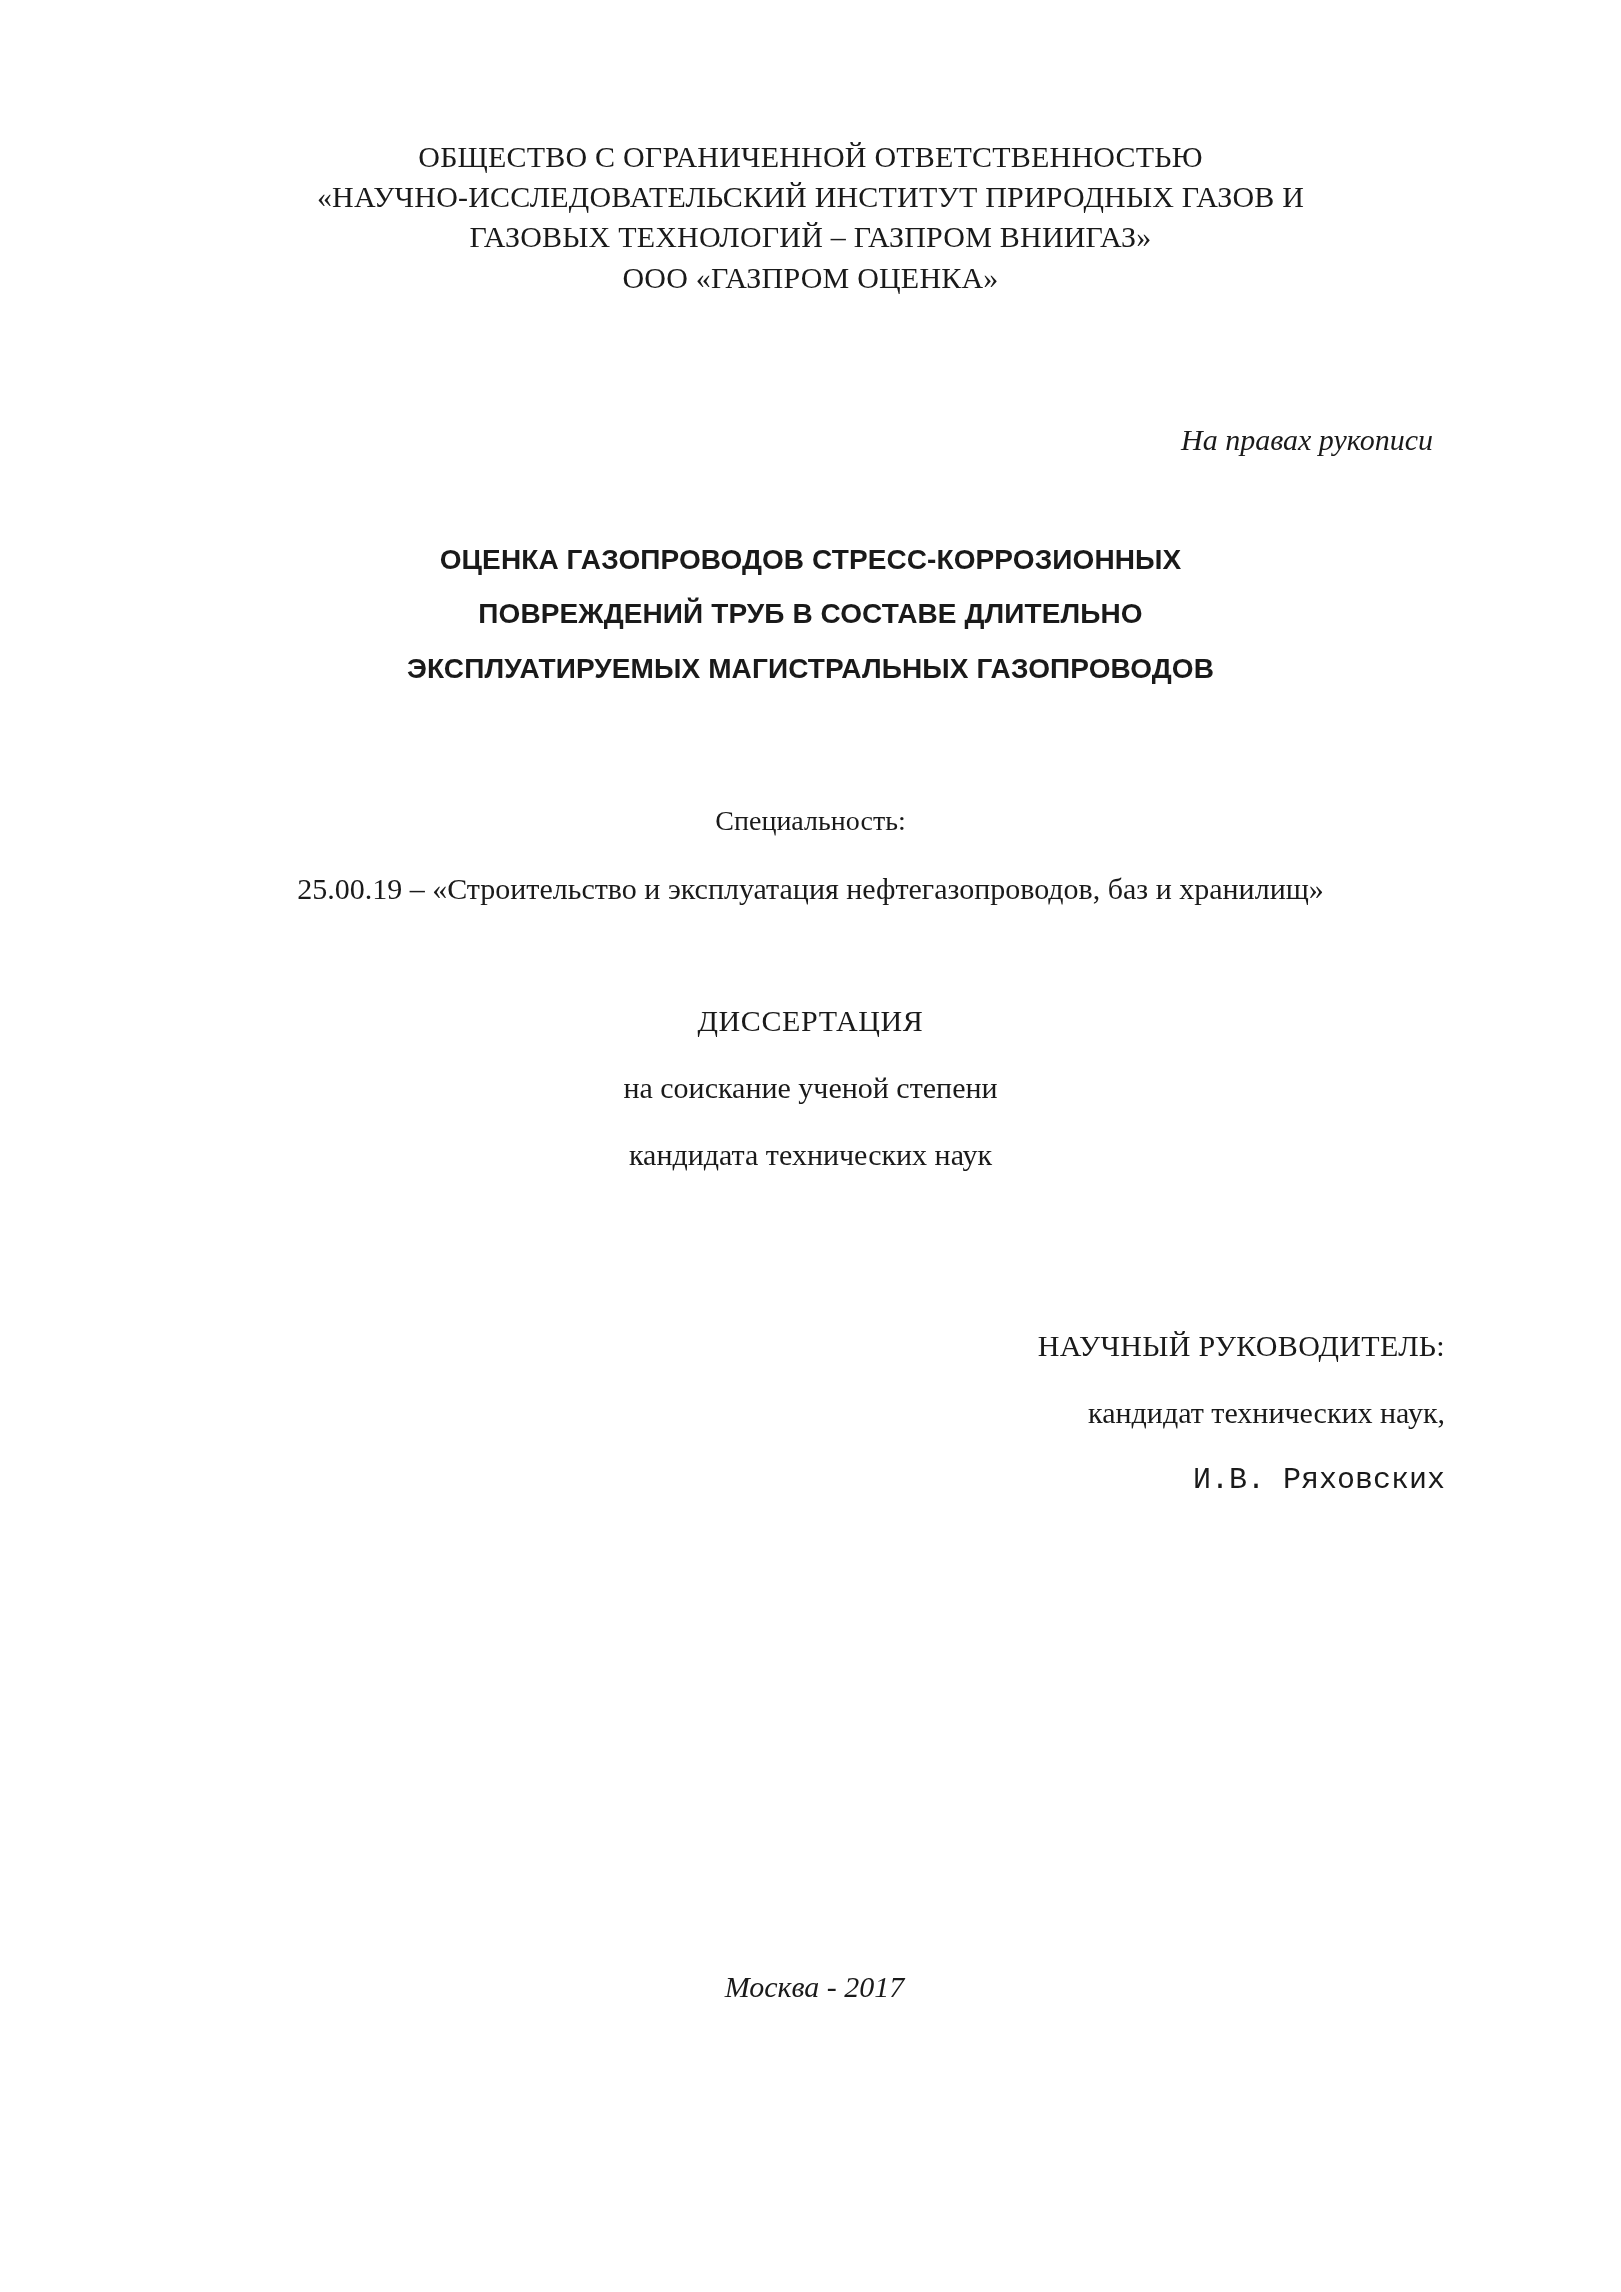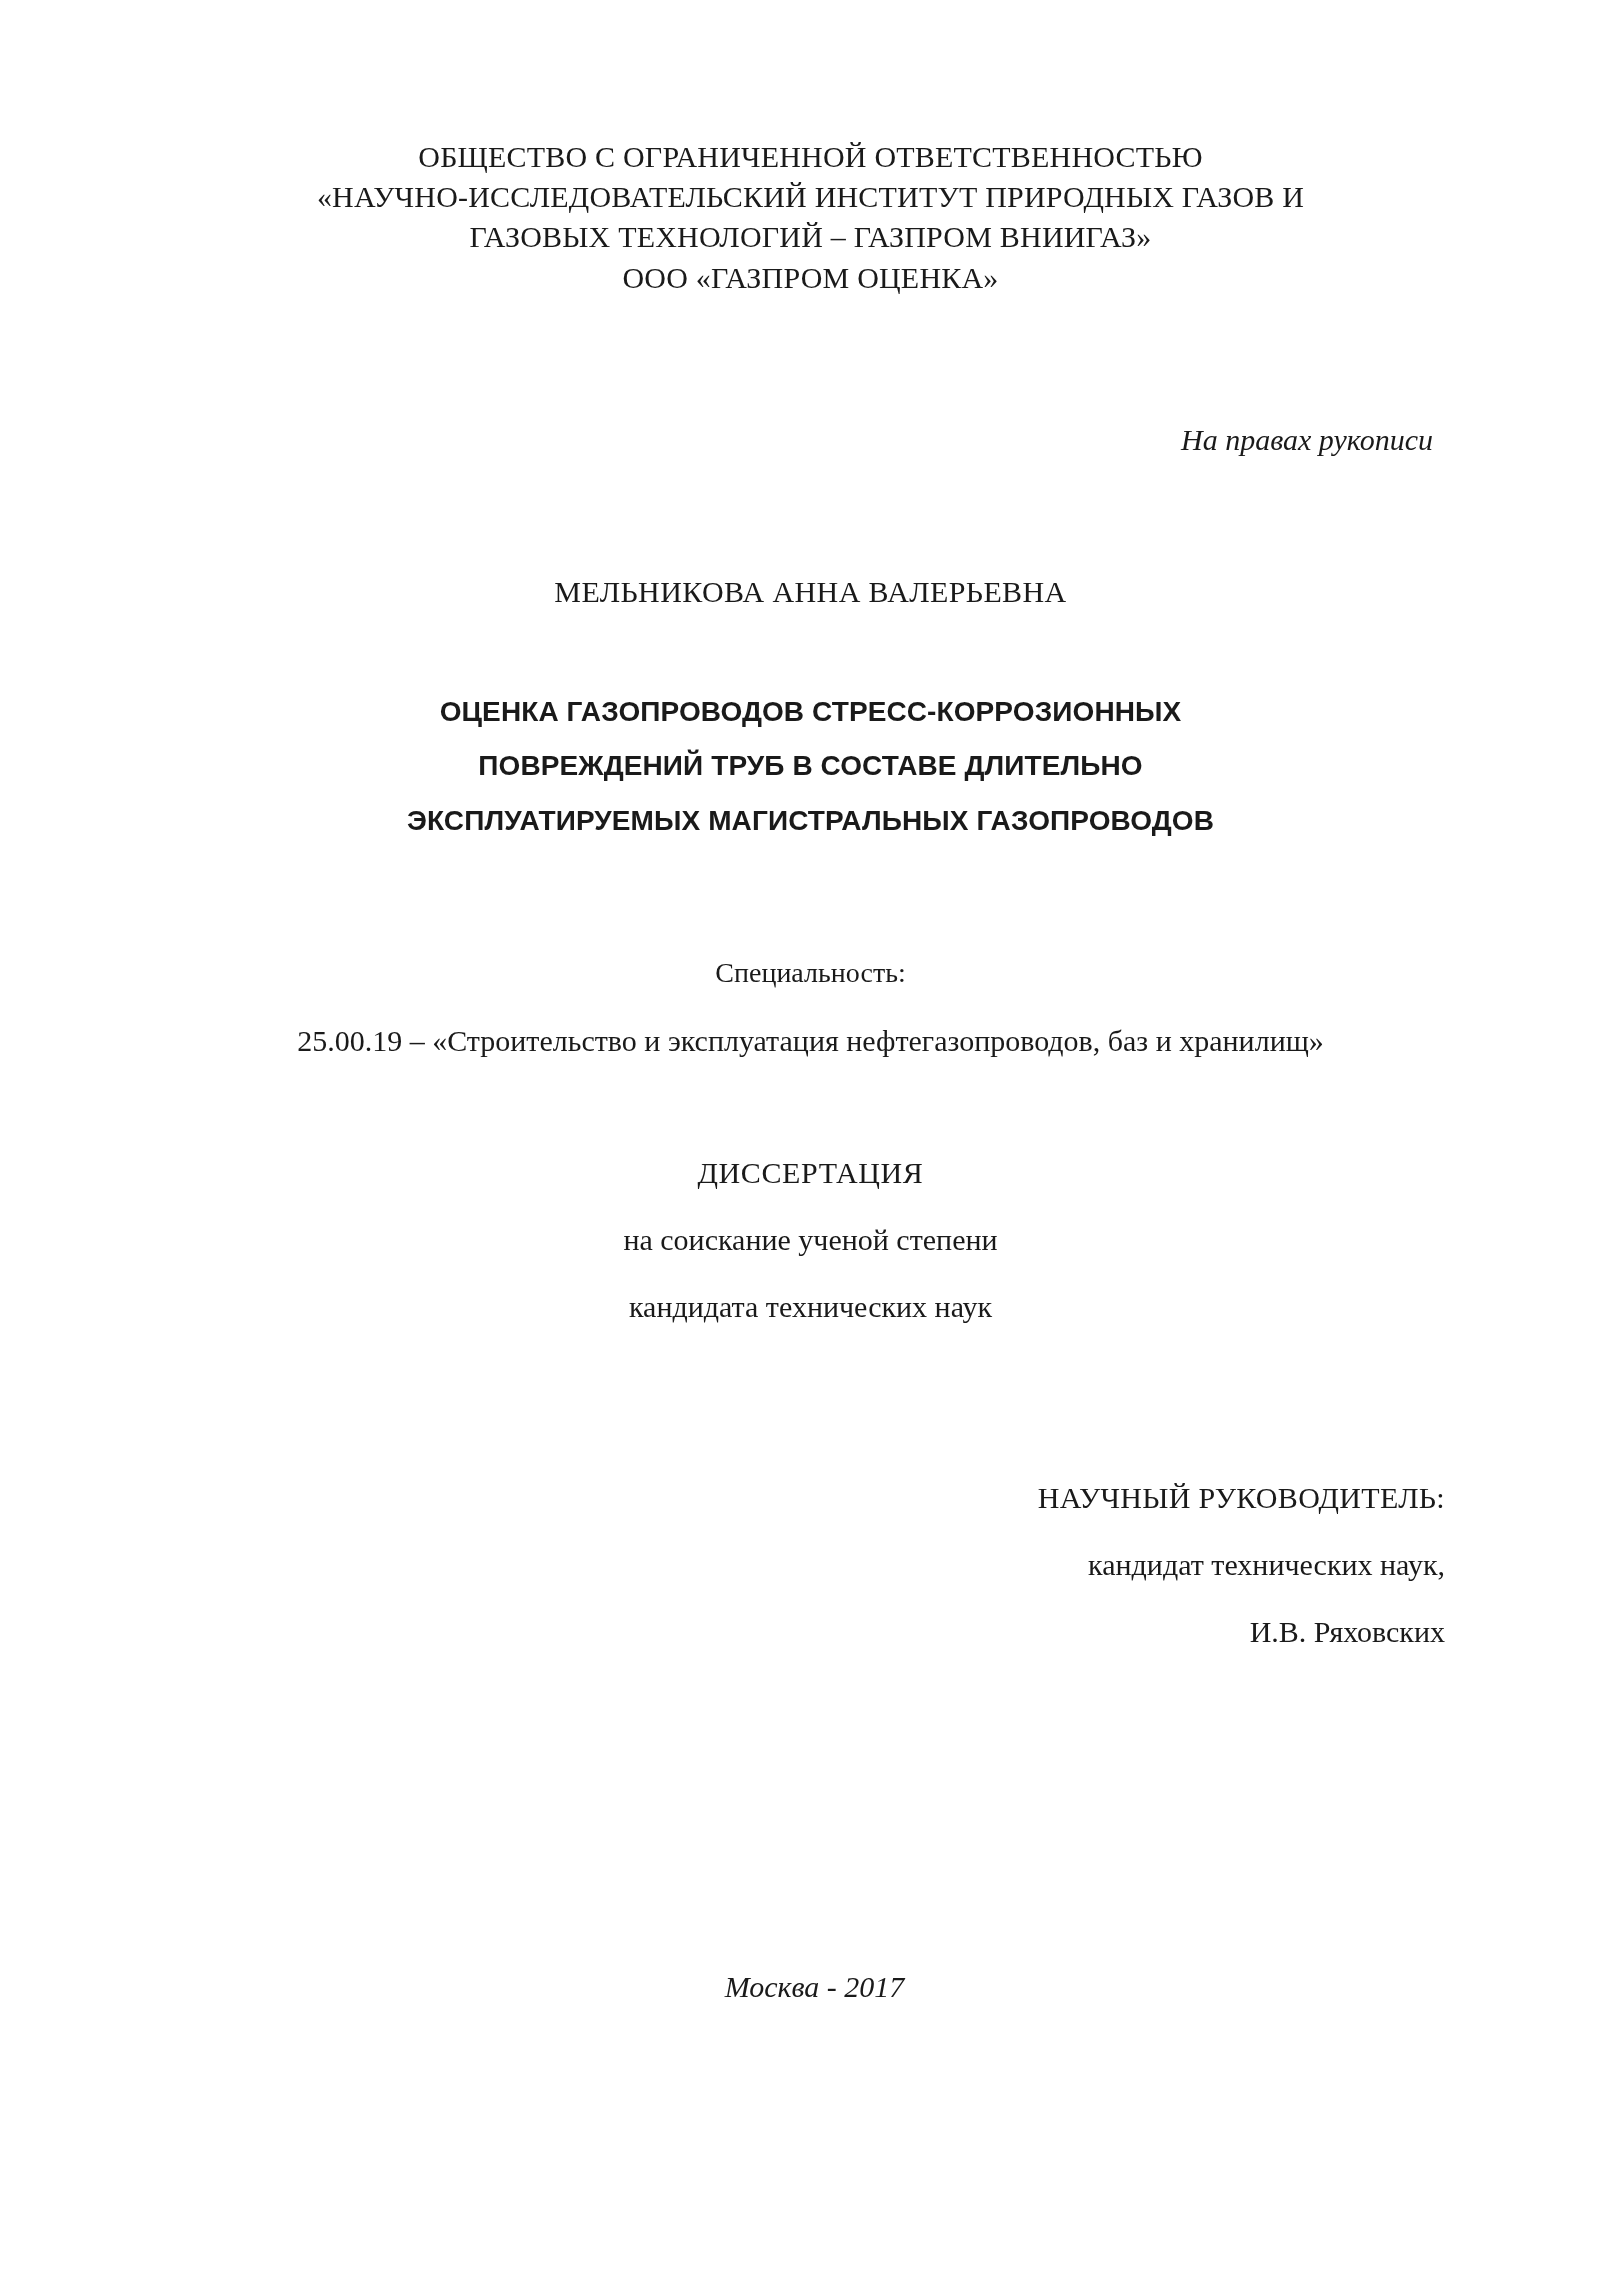--- a/index.html
+++ b/index.html
@@ -88,20 +88,21 @@
     font-size: 30px;
     letter-spacing: 0.3px;
   }
   .supervisor-degree {
     margin-top: 33px;
     font-size: 30px;
   }
   .supervisor-name {
     margin-top: 33px;
     font-size: 30px;
+    font-family: Liberation Mono, monospace;
   }
   .city-year {
     position: absolute;
     left: 8px;
     right: 0;
     top: 1970px;
     text-align: center;
     font-size: 30px;
     font-style: italic;
   }
@@ -114,21 +115,20 @@
 
     <div class="org-block">
       <div>ОБЩЕСТВО С ОГРАНИЧЕННОЙ ОТВЕТСТВЕННОСТЬЮ</div>
       <div>«НАУЧНО-ИССЛЕДОВАТЕЛЬСКИЙ ИНСТИТУТ ПРИРОДНЫХ ГАЗОВ И</div>
       <div>ГАЗОВЫХ ТЕХНОЛОГИЙ – ГАЗПРОМ ВНИИГАЗ»</div>
       <div>ООО «ГАЗПРОМ ОЦЕНКА»</div>
     </div>
 
     <div class="manuscript">На правах рукописи</div>
 
-    <div class="author">МЕЛЬНИКОВА АННА ВАЛЕРЬЕВНА</div>
 
     <div class="title">
       <div>ОЦЕНКА ГАЗОПРОВОДОВ СТРЕСС-КОРРОЗИОННЫХ</div>
       <div>ПОВРЕЖДЕНИЙ ТРУБ В СОСТАВЕ ДЛИТЕЛЬНО</div>
       <div>ЭКСПЛУАТИРУЕМЫХ МАГИСТРАЛЬНЫХ ГАЗОПРОВОДОВ</div>
     </div>
 
     <div class="speciality-label">Специальность:</div>
     <div class="speciality-value">25.00.19 – «Строительство и эксплуатация нефтегазопроводов, баз и хранилищ»</div>
 

